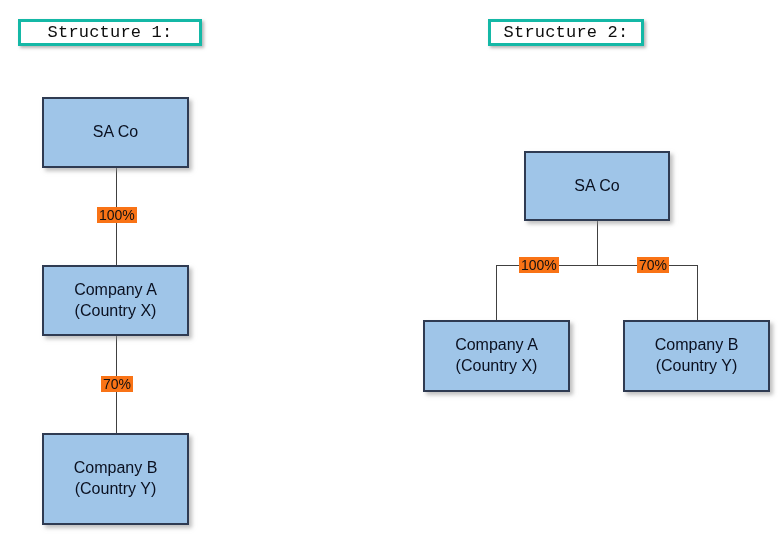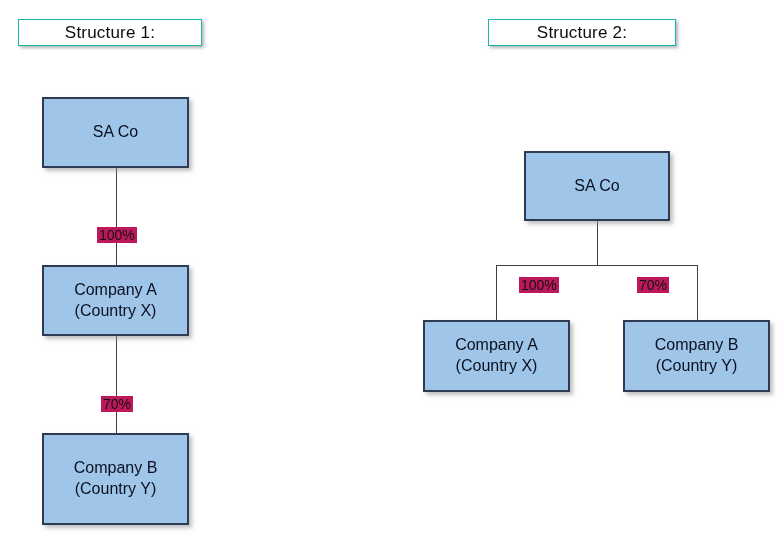--- a/index.html
+++ b/index.html
@@ -16,29 +16,30 @@
     height: 555px;
     background: #ffffff;
     overflow: hidden;
   }
 
   
   .title-box {
     position: absolute;
     box-sizing: border-box;
     background: #ffffff;
-    border: 1px solid #14b8a6;
+    border: 3px solid #14b8a6;
     box-shadow: 2px 2px 3px rgba(120,120,120,0.55);
     display: flex;
     align-items: center;
     justify-content: center;
     font-size: 17px;
     color: #0d0d0d;
     letter-spacing: 0.2px;
     white-space: nowrap;
+    font-family: Liberation Mono, monospace;
   }
 
   
   .node {
     position: absolute;
     box-sizing: border-box;
     background: #9fc5e8;
     border: 2px solid #2f3b52;
     box-shadow: 3px 3px 4px rgba(150,150,150,0.6);
     display: flex;
@@ -63,27 +64,26 @@
   .hline {
     position: absolute;
     height: 0;
     border-top: 1.5px solid #404040;
     z-index: 1;
   }
 
   
   .pct {
     position: absolute;
-    background: #be185d;
+    background: #f97316;
     font-size: 14px;
     color: #111111;
     white-space: nowrap;
     padding: 0 2px;
     z-index: 3;
-    margin-top: 20px;
   }
 </style>
 </head>
 <body>
 
 <div id="canvas">
 
   <div class="title-box" style="left:18px; top:19px; width:184px; height:27px;">Structure 1:</div>
 
   <div class="node" style="left:42px; top:97px; width:147px; height:71px;">
@@ -99,21 +99,21 @@
   </div>
 
   <div class="vline" style="left:116px; top:336px; height:97px;"></div>
   <div class="pct" style="left:101px; top:376px;">70%</div>
 
   <div class="node" style="left:42px; top:433px; width:147px; height:92px;">
     <span class="ln">Company B</span>
     <span class="ln">(Country Y)</span>
   </div>
 
-  <div class="title-box" style="left:488px; top:19px; width:188px; height:27px;">Structure 2:</div>
+  <div class="title-box" style="left:488px; top:19px; width:156px; height:27px;">Structure 2:</div>
 
   <div class="node" style="left:524px; top:151px; width:146px; height:70px;">
     <span class="ln">SA Co</span>
   </div>
 
   <div class="vline" style="left:597px; top:221px; height:45px;"></div>
 
   <div class="hline" style="left:496px; top:265px; width:201px;"></div>
 
   <div class="vline" style="left:496px; top:265px; height:56px;"></div>

